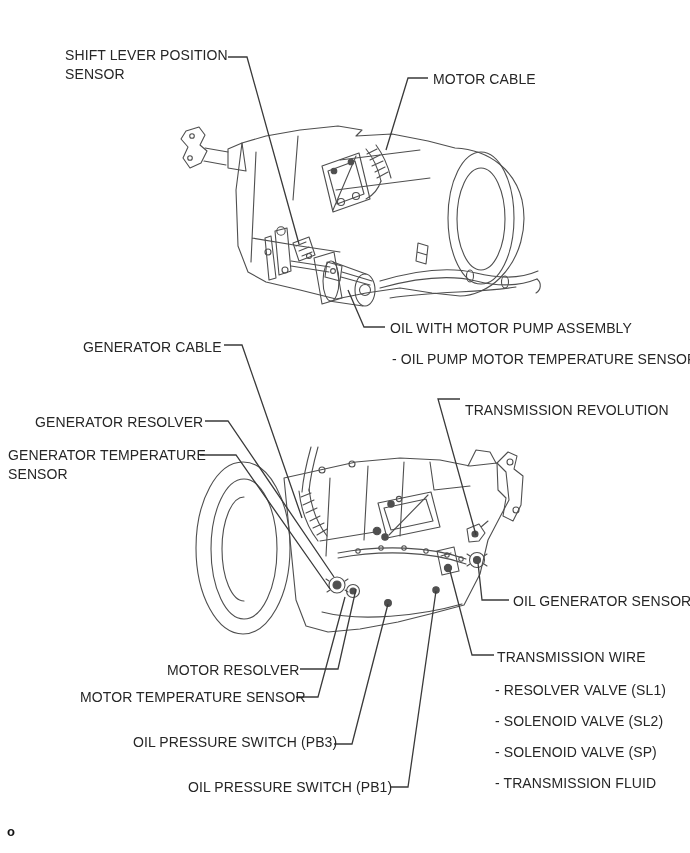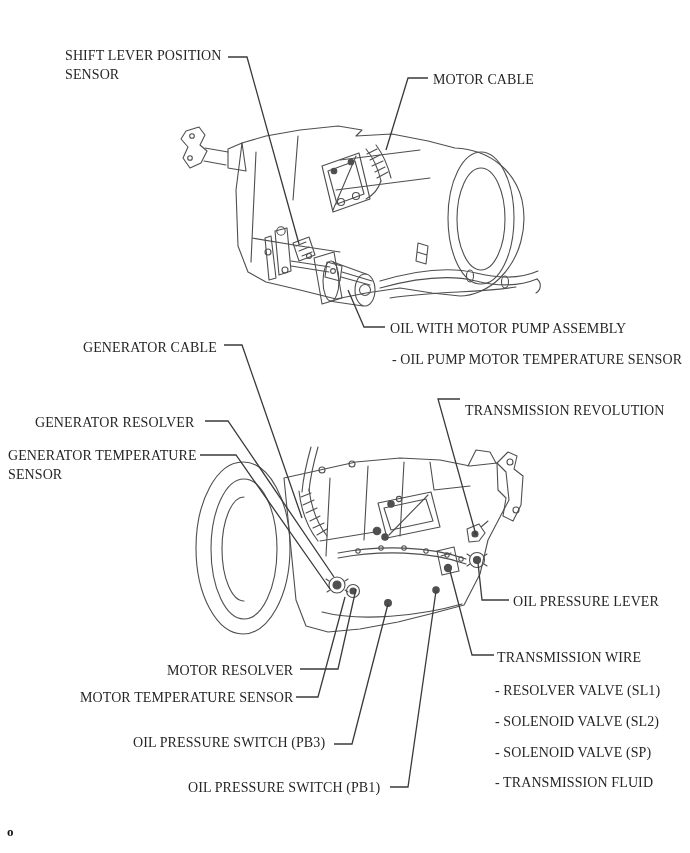--- a/index.html
+++ b/index.html
@@ -1,21 +1,21 @@
 <!DOCTYPE html>
 <html><head>
 <meta charset="utf-8">
 <style>
   html,body{margin:0;padding:0;background:#ffffff;}
   .canvas{
     position:relative;
     width:690px;height:853px;
     background:#ffffff;
     overflow:hidden;
-    font-family:Liberation Serif, serif;
+    font-family:Liberation Sans, sans-serif;
   }
   .art{position:absolute;left:0;top:0;}
   .lbl{
     position:absolute;
     font-size:14px;
     line-height:19px;
     color:#262626;
     letter-spacing:0.1px;
     white-space:nowrap;
   }
@@ -199,21 +199,21 @@
   <div class="lbl" style="left:8px;top:446px">
     <span class="ln">GENERATOR TEMPERATURE</span>
     <span class="ln">SENSOR</span>
   </div>
 
   <div class="lbl" style="left:465px;top:401px">
     <span class="ln">TRANSMISSION REVOLUTION</span>
   </div>
 
   <div class="lbl" style="left:513px;top:592px">
-    <span class="ln">OIL PRESSURE LEVER</span>
+    <span class="ln">OIL GENERATOR SENSOR</span>
   </div>
 
   <div class="lbl" style="left:167px;top:661px">
     <span class="ln">MOTOR RESOLVER</span>
   </div>
 
   <div class="lbl" style="left:497px;top:648px">
     <span class="ln">TRANSMISSION WIRE</span>
   </div>
 

